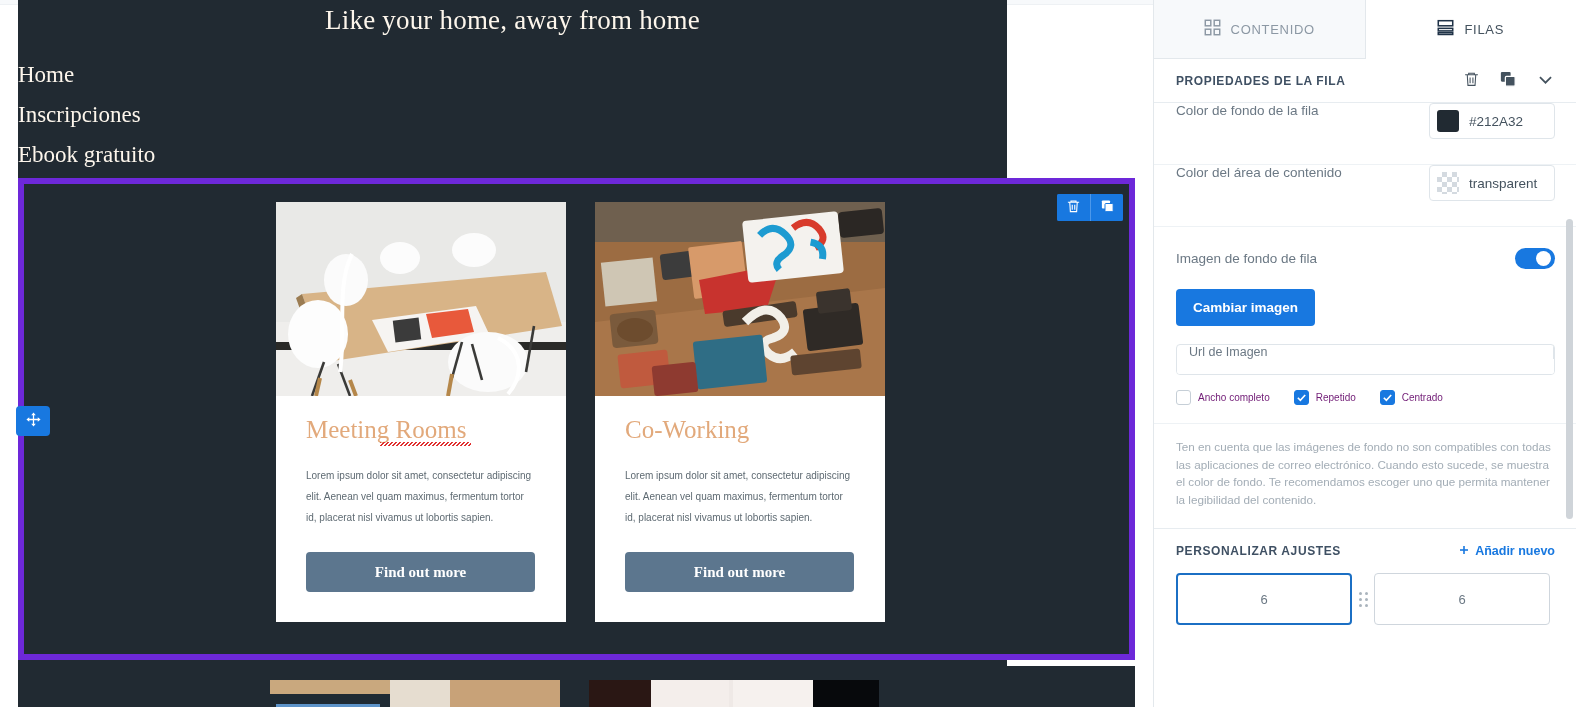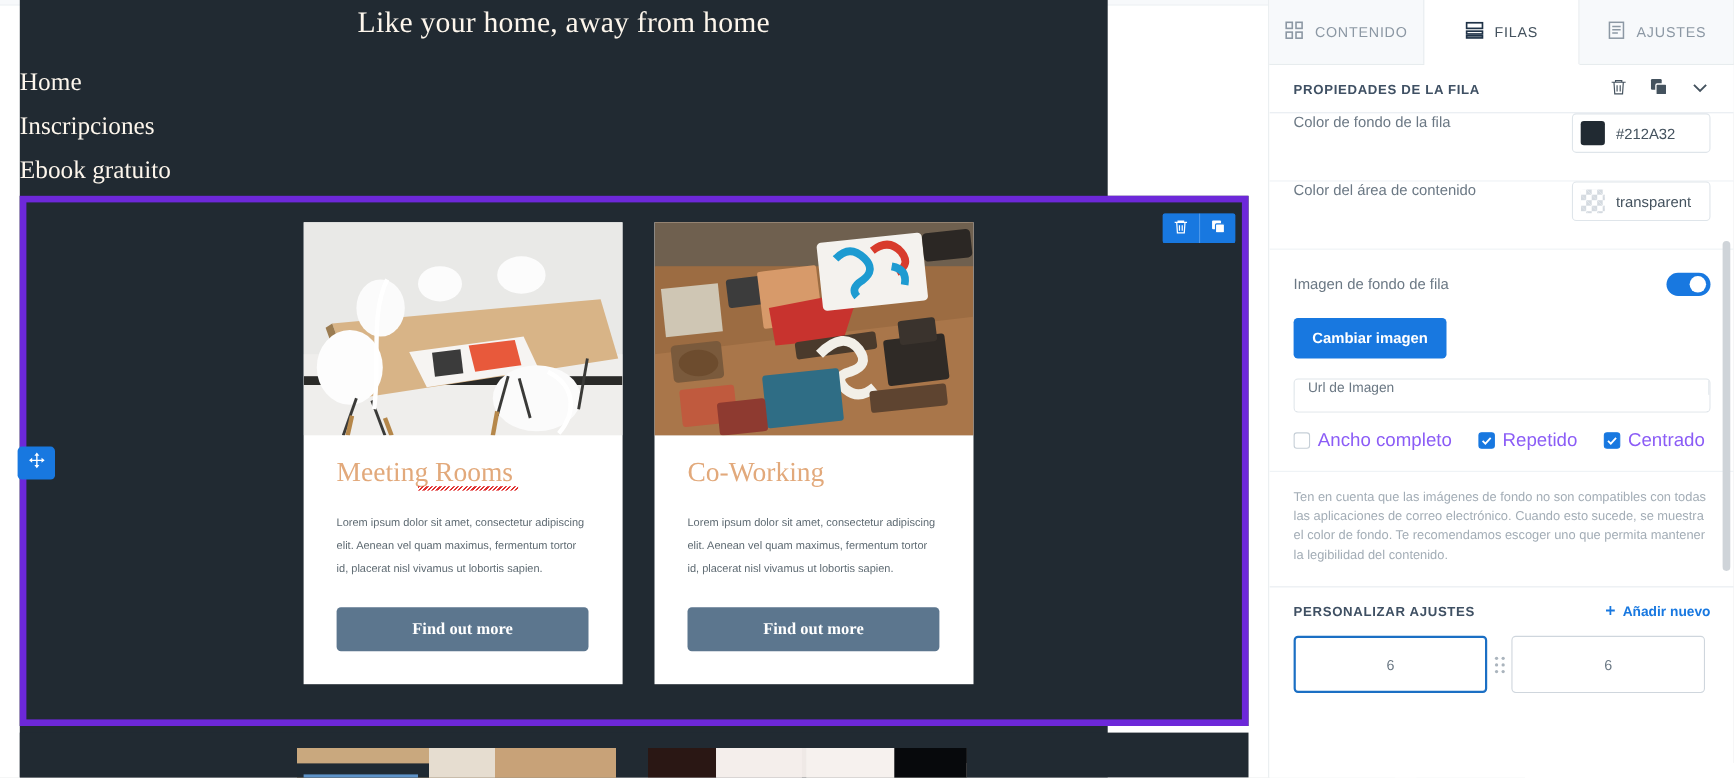--- a/index.html
+++ b/index.html
@@ -148,21 +148,21 @@
              overflow: hidden; height: 31px; flex-direction: column; }
   .url-tag { display: flex; align-items: center; padding: 0 12px; font-size: 12.5px;
              color: #6b7884; border-right: 1px solid #dfe5ea; white-space: nowrap; }
   .url-in { flex: 1; border: none; outline: none; font-size: 12.5px; padding: 0 10px;
             font-family: "Liberation Sans", sans-serif; color: #44525e; }
   .chk-row { display: flex; align-items: center; gap: 24px; margin-top: 15px; }
   .chk { display: flex; align-items: center; gap: 7px; cursor: pointer; }
   .box { width: 15px; height: 15px; border: 1px solid #c6cfd7; border-radius: 3px; background: #fff;
          display: flex; align-items: center; justify-content: center; flex-shrink: 0; }
   .box.on { background: #1878e0; border-color: #1878e0; }
-  .chk-lbl { font-size: 17px; color: #8b5cf6; }
+  .chk-lbl { font-size: 10px; color: #701a75; }
 
   .help { padding: 14px 22px 20px 22px; font-size: 11.7px; line-height: 17.5px;
           color: #a3adb6; border-bottom: 1px solid #e7ecf0; }
 
   .cols-head { display: flex; align-items: center; height: 44px; padding: 0 22px; }
   .cols-head .t { font-size: 12px; font-weight: bold; letter-spacing: .6px; color: #3f5063; flex: 1; }
   .addnew { font-size: 12.5px; font-weight: bold; color: #1878e0; cursor: pointer;
             display: flex; align-items: center; gap: 5px; }
   .cols-body { display: flex; align-items: center; gap: 0; padding: 0 22px; }
   .col-box { height: 52px; border: 1px solid #cfd6dd; border-radius: 4px; background: #fff;
@@ -363,31 +363,20 @@
       <div class="tab active">
         <span>
           <svg width="17" height="17" viewBox="0 0 20 20" fill="none" stroke="#1f3247" stroke-width="1.8">
             <rect x="1.5" y="2" width="17" height="6"></rect>
               <rect x="1.5" y="11" width="17" height="3"></rect>
             <rect x="1.5" y="16" width="17" height="2.2"></rect>
           </svg>
         </span>
         <span>FILAS</span>
       </div>
-      <div class="tab">
-        <span>
-          <svg width="17" height="17" viewBox="0 0 20 20" fill="none" stroke="#8c98a4" stroke-width="1.6">
-            <rect x="2.5" y="1.5" width="15" height="17"></rect>
-            <line x1="5.5" y1="6" x2="14.5" y2="6"></line>
-              <line x1="5.5" y1="9.5" x2="14.5" y2="9.5"></line>
-            <line x1="5.5" y1="13" x2="11.5" y2="13"></line>
-          </svg>
-        </span>
-        <span>AJUSTES</span>
-      </div>
     </div>
 
     <div class="panel-scroll">
 
       <div class="sec-head">
         <div class="t">PROPIEDADES DE LA FILA</div>
         <div class="acts">
           <button class="ic-btn">
             <span>
               <svg width="17" height="18" viewBox="0 0 24 24" fill="none" stroke="#44525e" stroke-width="1.5">

